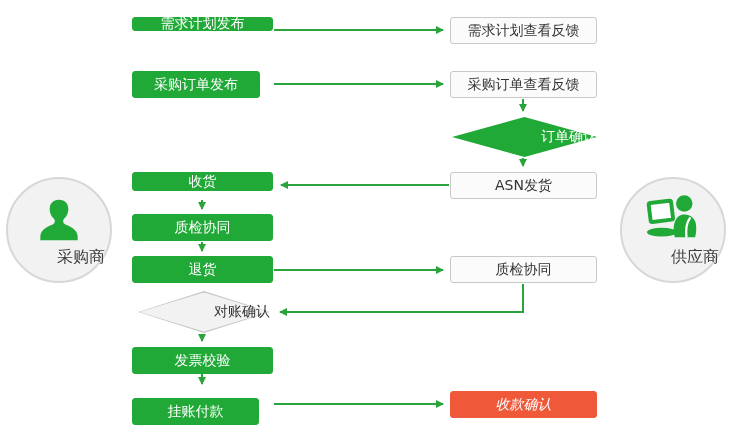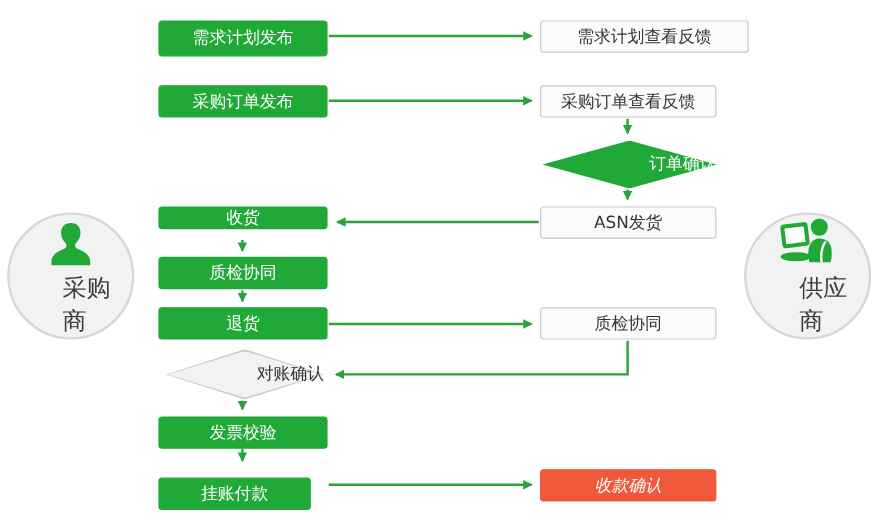--- a/index.html
+++ b/index.html
@@ -73,21 +73,21 @@
     position: absolute; z-index: 2;
     width: 106px; height: 106px;
     border-radius: 50%;
     background: var(--gray-fill, #f2f2f2);
     border: 2px solid #d7d7d7;
     display: flex; flex-direction: column;
     align-items: center; justify-content: center;
     padding-top: 2px;
   }
   .actor-label {
-    font-size: 20px;
+    font-size: 16px;
     color: #3c3c3c;
     margin-top: 1px;
     margin-left: 44px;
   }
 </style>
 </head>
 <body>
 
 <svg class="arrows" width="731" height="436" viewBox="0 0 731 436">
   <defs>
@@ -102,36 +102,36 @@
   <path class="flow" d="M449,185 L281,185" marker-end="url(#ah)"></path>
   <path class="flow" d="M202,200 L202,209" marker-end="url(#ah)"></path>
   <path class="flow" d="M202,242 L202,251" marker-end="url(#ah)"></path>
   <path class="flow" d="M274,270 L443,270" marker-end="url(#ah)"></path>
   <path class="flow" d="M523,284 L523,312 L280,312" marker-end="url(#ah)"></path>
   <path class="flow" d="M202,334 L202,341" marker-end="url(#ah)"></path>
   <path class="flow" d="M202,374 L202,384" marker-end="url(#ah)"></path>
   <path class="flow" d="M274,404 L443,404" marker-end="url(#ah)"></path>
 </svg>
 
-<div class="node green" style="left:132px;top:17px;width:141px;height:30px">需求计划发布</div>
-<div class="node green" style="left:132px;top:71px;width:141px;height:27px">采购订单发布</div>
+<div class="node green" style="left:132px;top:17px;width:141px;height:14px">需求计划发布</div>
+<div class="node green" style="left:132px;top:71px;width:128px;height:27px">采购订单发布</div>
 <div class="node green" style="left:132px;top:172px;width:141px;height:19px">收货</div>
 <div class="node green" style="left:132px;top:214px;width:141px;height:27px">质检协同</div>
 <div class="node green" style="left:132px;top:256px;width:141px;height:27px">退货</div>
 
 <div class="diamond gray-d" style="left:138px;top:291px;width:132px;height:42px">
   <span class="clip outer"></span>
   <span class="clip inner"></span>
   <span class="d-label">对账确认</span>
 </div>
 
 <div class="node green" style="left:132px;top:347px;width:141px;height:27px">发票校验</div>
 <div class="node green" style="left:132px;top:398px;width:127px;height:27px">挂账付款</div>
 
-<div class="node white" style="left:450px;top:17px;width:174px;height:27px">需求计划查看反馈</div>
+<div class="node white" style="left:450px;top:17px;width:147px;height:27px">需求计划查看反馈</div>
 <div class="node white" style="left:450px;top:71px;width:147px;height:27px">采购订单查看反馈</div>
 
 <div class="diamond green-d" style="left:452px;top:117px;width:145px;height:40px">
   <span class="clip"></span>
   <span class="d-label">订单确认</span>
 </div>
 
 <div class="node white" style="left:450px;top:172px;width:147px;height:27px">ASN发货</div>
 <div class="node white" style="left:450px;top:256px;width:147px;height:27px">质检协同</div>
 <div class="node red" style="left:450px;top:391px;width:147px;height:27px">收款确认</div>

